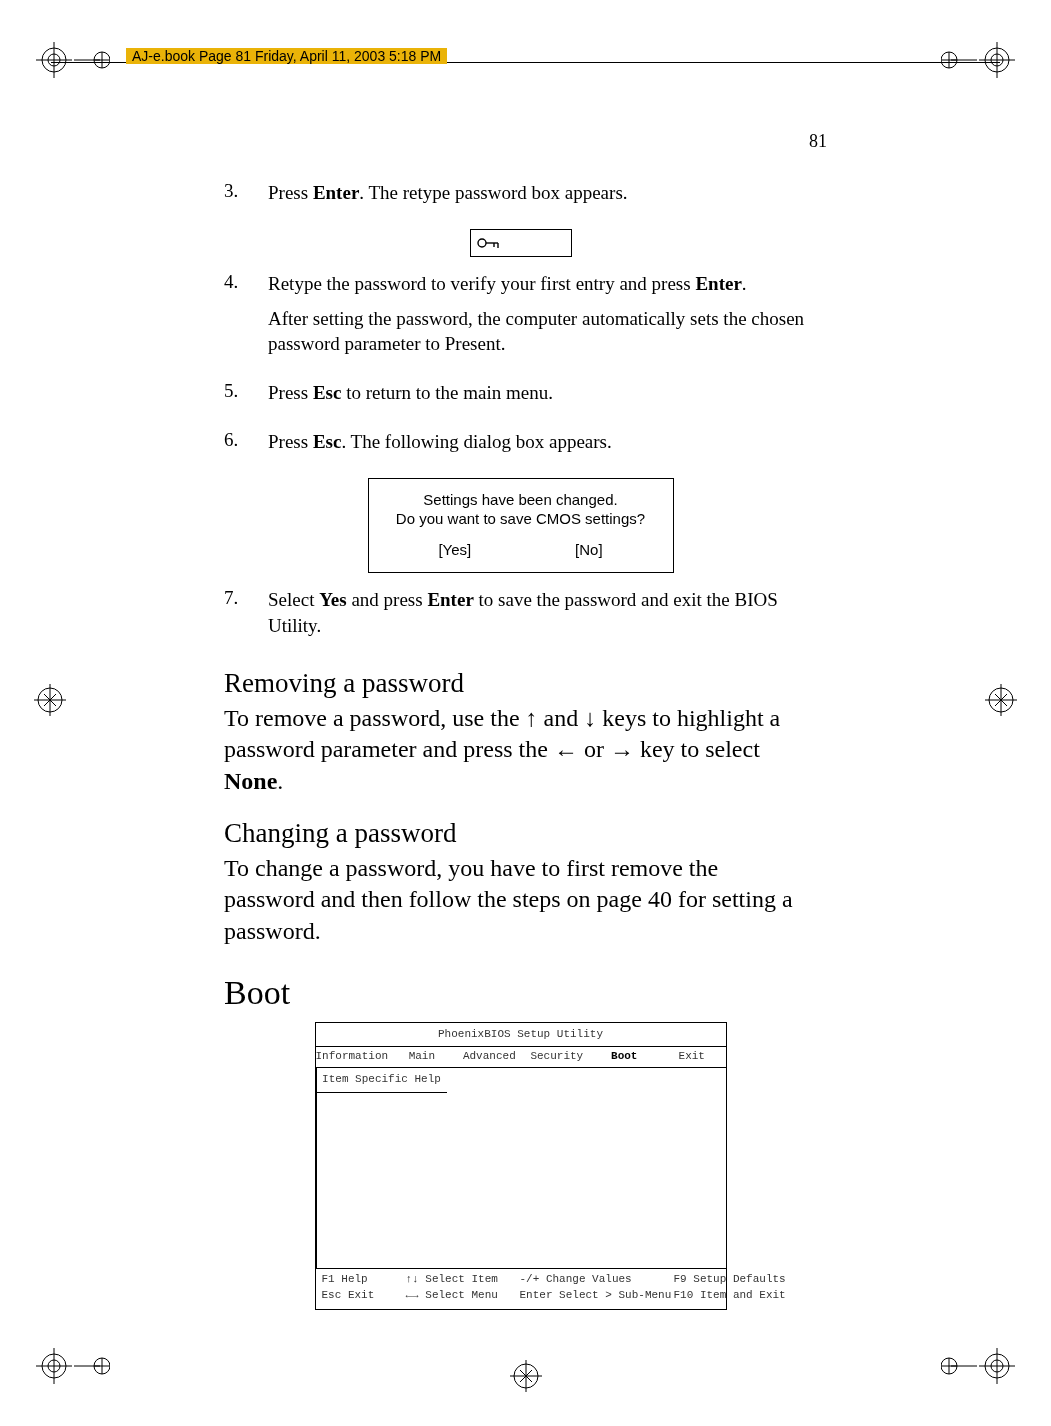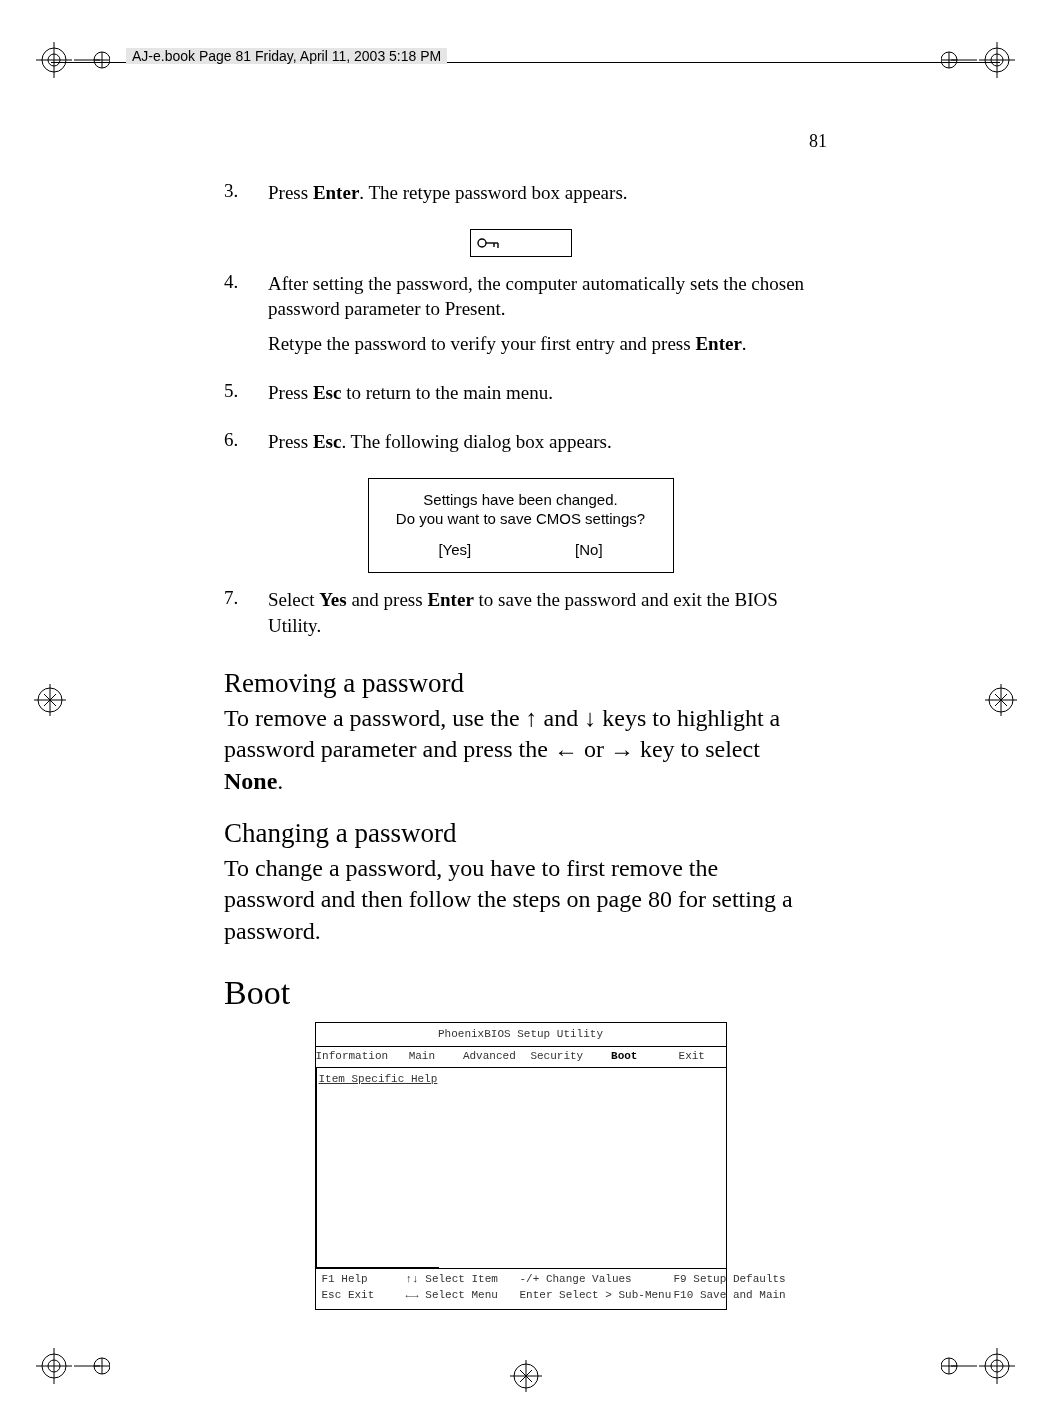--- a/index.html
+++ b/index.html
@@ -29,21 +29,21 @@
     right: 51px;
     top: 62px;
     border-top: 1px solid #000;
   }
   .header-text {
     position: absolute;
     left: 126px;
     top: 48px;
     font-family: Arial, Helvetica, sans-serif;
     font-size: 14px;
-    background: #e5e5e5;
+    background: #eab308;
     padding: 0 6px;
   }
   .page-number {
     position: absolute;
     right: 224px;
     top: 131px;
     font-size: 18px;
   }
   .content {
     position: absolute;
@@ -147,22 +147,21 @@
     height: 200px;
   }
   .bios-left {
     flex: 1;
     padding: 6px 8px;
   }
   .bios-right {
     width: 130px;
     border-left: 1px solid #000;
     display: flex;
-    flex-direction: row;
-    text-decoration: underline;
+    flex-direction: column;
   }
   .bios-right-head {
     text-align: center;
     padding: 5px 2px;
     border-bottom: 1px solid #000;
   }
   .bios-footer {
     border-top: 1px solid #000;
     padding: 4px 6px 6px 6px;
     display: grid;
@@ -276,24 +275,24 @@
             <line x1="21" y1="7" x2="21" y2="12" stroke="#000" stroke-width="1.4"></line>
             <line x1="17" y1="7" x2="17" y2="11" stroke="#000" stroke-width="1.4"></line>
           </svg>
         </span>
       </div>
     </div>
 
     <div class="list-item">
       <div class="list-num">4.</div>
       <div class="list-body">
+        <p>
+          <span>Retype the password to verify your first entry and press </span><b>Enter</b><span>.</span>
+        </p>
         <p>After setting the password, the computer automatically sets the chosen password parameter to Present.</p>
-        <p>
-          <span>Retype the password to verify your first entry and press </span><b>Enter</b><span>.</span>
-        </p>
       </div>
     </div>
 
     <div class="list-item">
       <div class="list-num">5.</div>
       <div class="list-body">
         <p>
           <span>Press </span><b>Esc</b><span> to return to the main menu.</span>
         </p>
       </div>
@@ -327,21 +326,21 @@
         </p>
       </div>
     </div>
 
     <div class="h2">Removing a password</div>
     <p class="para">
       <span>To remove a password, use the </span><span>↑</span><span> and </span><span>↓</span><span> keys to highlight a password parameter and press the </span><span>←</span><span> or  </span><span>→</span><span> key to select </span><b>None</b><span>.</span>
     </p>
 
     <div class="h2">Changing a password</div>
-    <p class="para">To change a password, you have to first remove the password and then follow the steps on page 80 for setting a password.</p>
+    <p class="para">To change a password, you have to first remove the password and then follow the steps on page 40 for setting a password.</p>
 
     <div class="h1">Boot</div>
 
     <div class="bios">
       <div class="bios-title">PhoenixBIOS Setup Utility</div>
       <div class="bios-menu">
         <div>Information</div>
         <div>Main</div>
         <div>Advanced</div>
         <div>Security</div>
@@ -355,18 +354,18 @@
         </div>
       </div>
       <div class="bios-footer">
         <div>F1  Help</div>
         <div>↑↓ Select Item</div>
         <div>-/+ Change Values</div>
         <div>F9  Setup Defaults</div>
         <div>Esc Exit</div>
         <div>←→ Select Menu</div>
         <div>Enter Select &gt; Sub-Menu</div>
-        <div>F10 Save and Main</div>
+        <div>F10 Item and Exit</div>
       </div>
     </div>
 
   </div>
 </div>
 
 </body></html>

